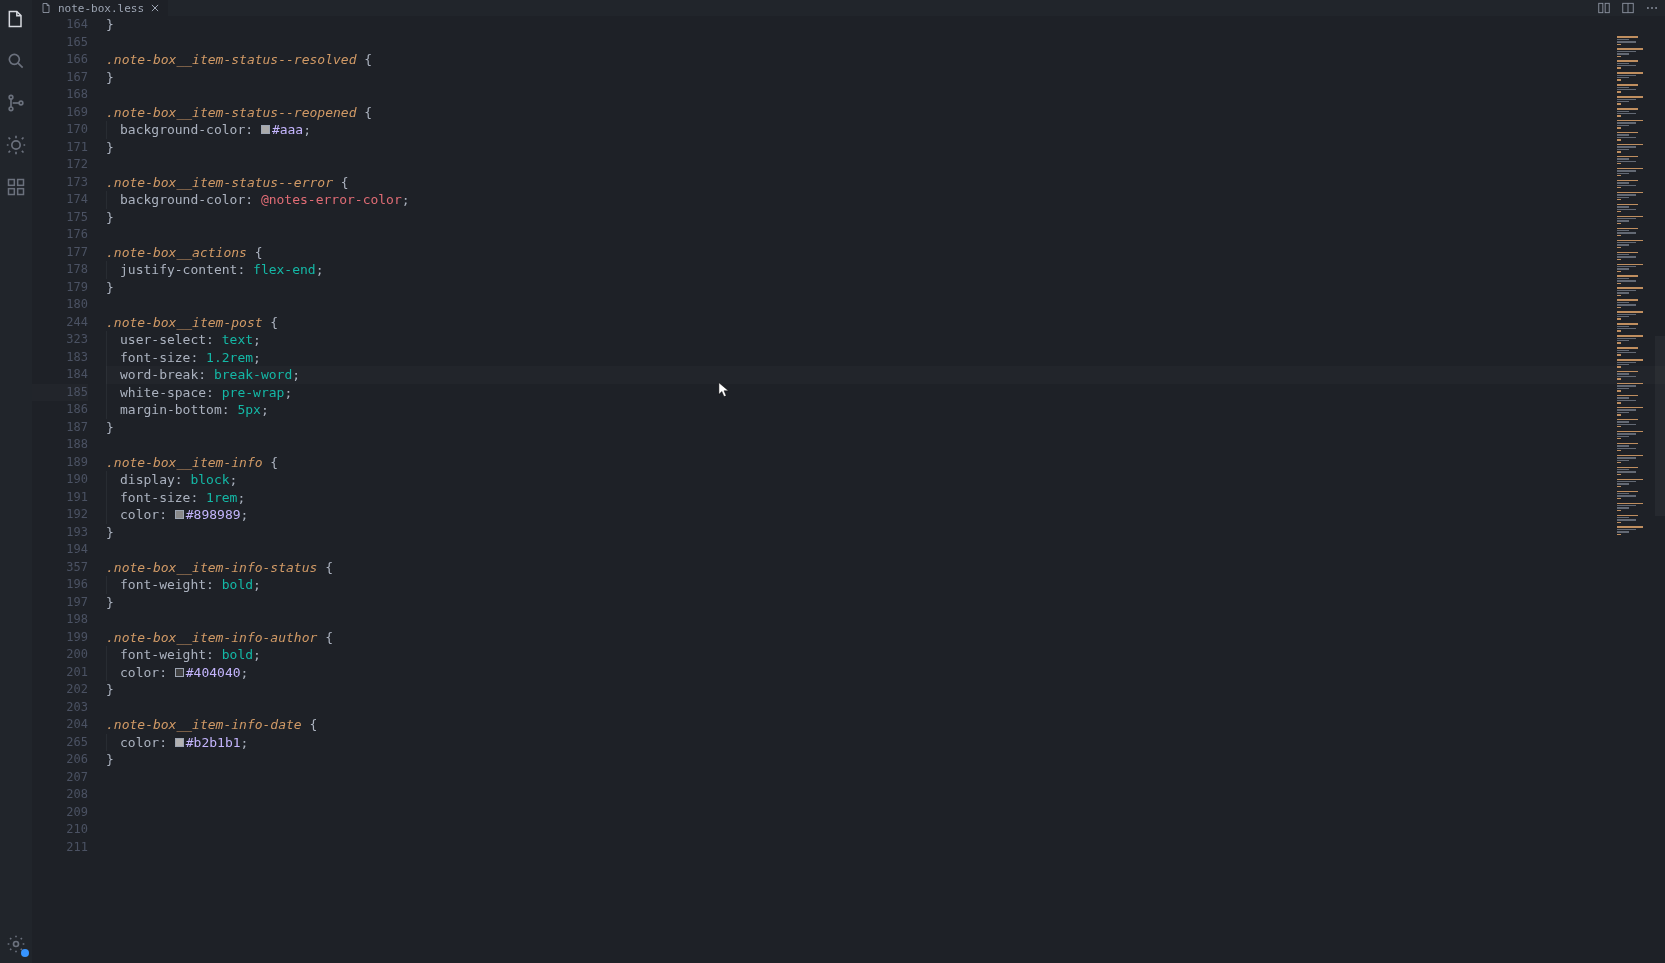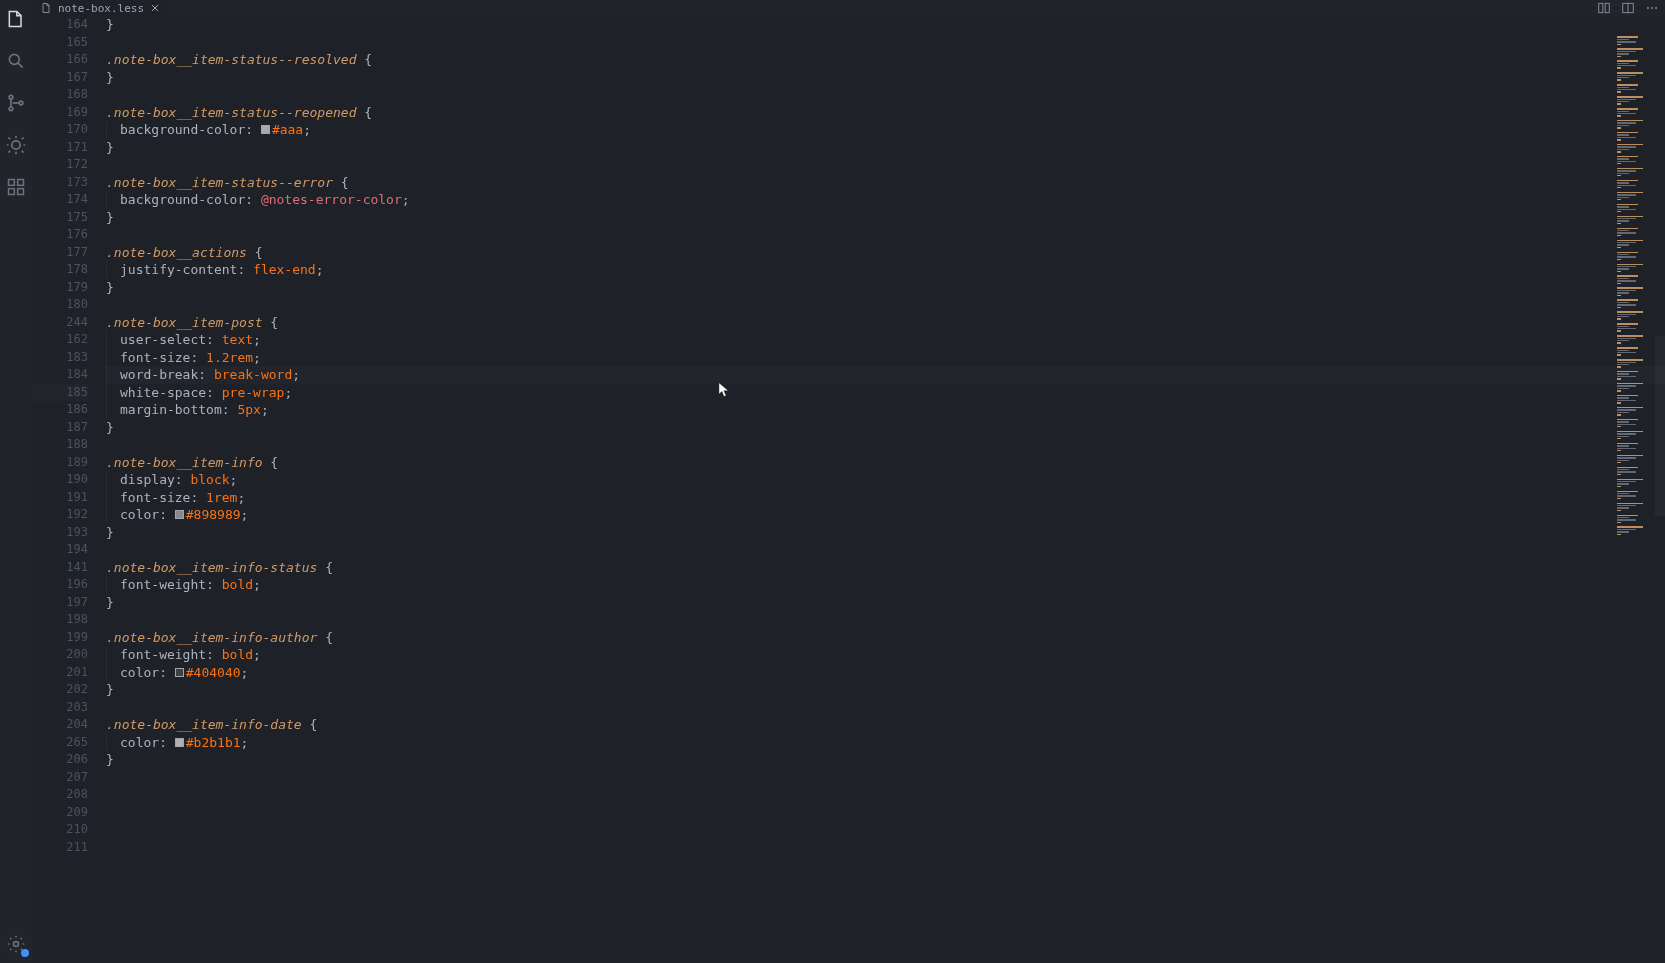--- a/index.html
+++ b/index.html
@@ -126,22 +126,22 @@
     height: 17.5px;
     vertical-align: top;
     width: 14px;
   }
   
   .tok-selector { color: #d19a66; font-style: italic; }
   .tok-brace    { color: #abb2bf; }
   .tok-prop     { color: #abb2bf; }
   .tok-punc     { color: #abb2bf; }
   .tok-var      { color: #e06c75; }
-  .tok-val      { color: #f97316; }
-  .tok-hex      { color: #f97316; }
+  .tok-val      { color: #14b8a6; }
+  .tok-hex      { color: #c4b5fd; }
   .colorbox {
     display: inline-block;
     width: 9px; height: 9px;
     border: 1px solid #9da5b3;
     margin-right: 2px;
     vertical-align: middle;
     position: relative;
     top: -1px;
   }
   
@@ -294,34 +294,34 @@
           <div class="line">172</div>
           <div class="line">173</div>
           <div class="line">174</div>
           <div class="line">175</div>
           <div class="line">176</div>
           <div class="line">177</div>
           <div class="line">178</div>
           <div class="line">179</div>
           <div class="line">180</div>
           <div class="line">244</div>
-          <div class="line">162</div>
+          <div class="line">323</div>
           <div class="line">183</div>
           <div class="line">184</div>
           <div class="line active-line">185</div>
           <div class="line">186</div>
           <div class="line">187</div>
           <div class="line">188</div>
           <div class="line">189</div>
           <div class="line">190</div>
           <div class="line">191</div>
           <div class="line">192</div>
           <div class="line">193</div>
           <div class="line">194</div>
-          <div class="line">141</div>
+          <div class="line">357</div>
           <div class="line">196</div>
           <div class="line">197</div>
           <div class="line">198</div>
           <div class="line">199</div>
           <div class="line">200</div>
           <div class="line">201</div>
           <div class="line">202</div>
           <div class="line">203</div>
           <div class="line">204</div>
           <div class="line">265</div>

